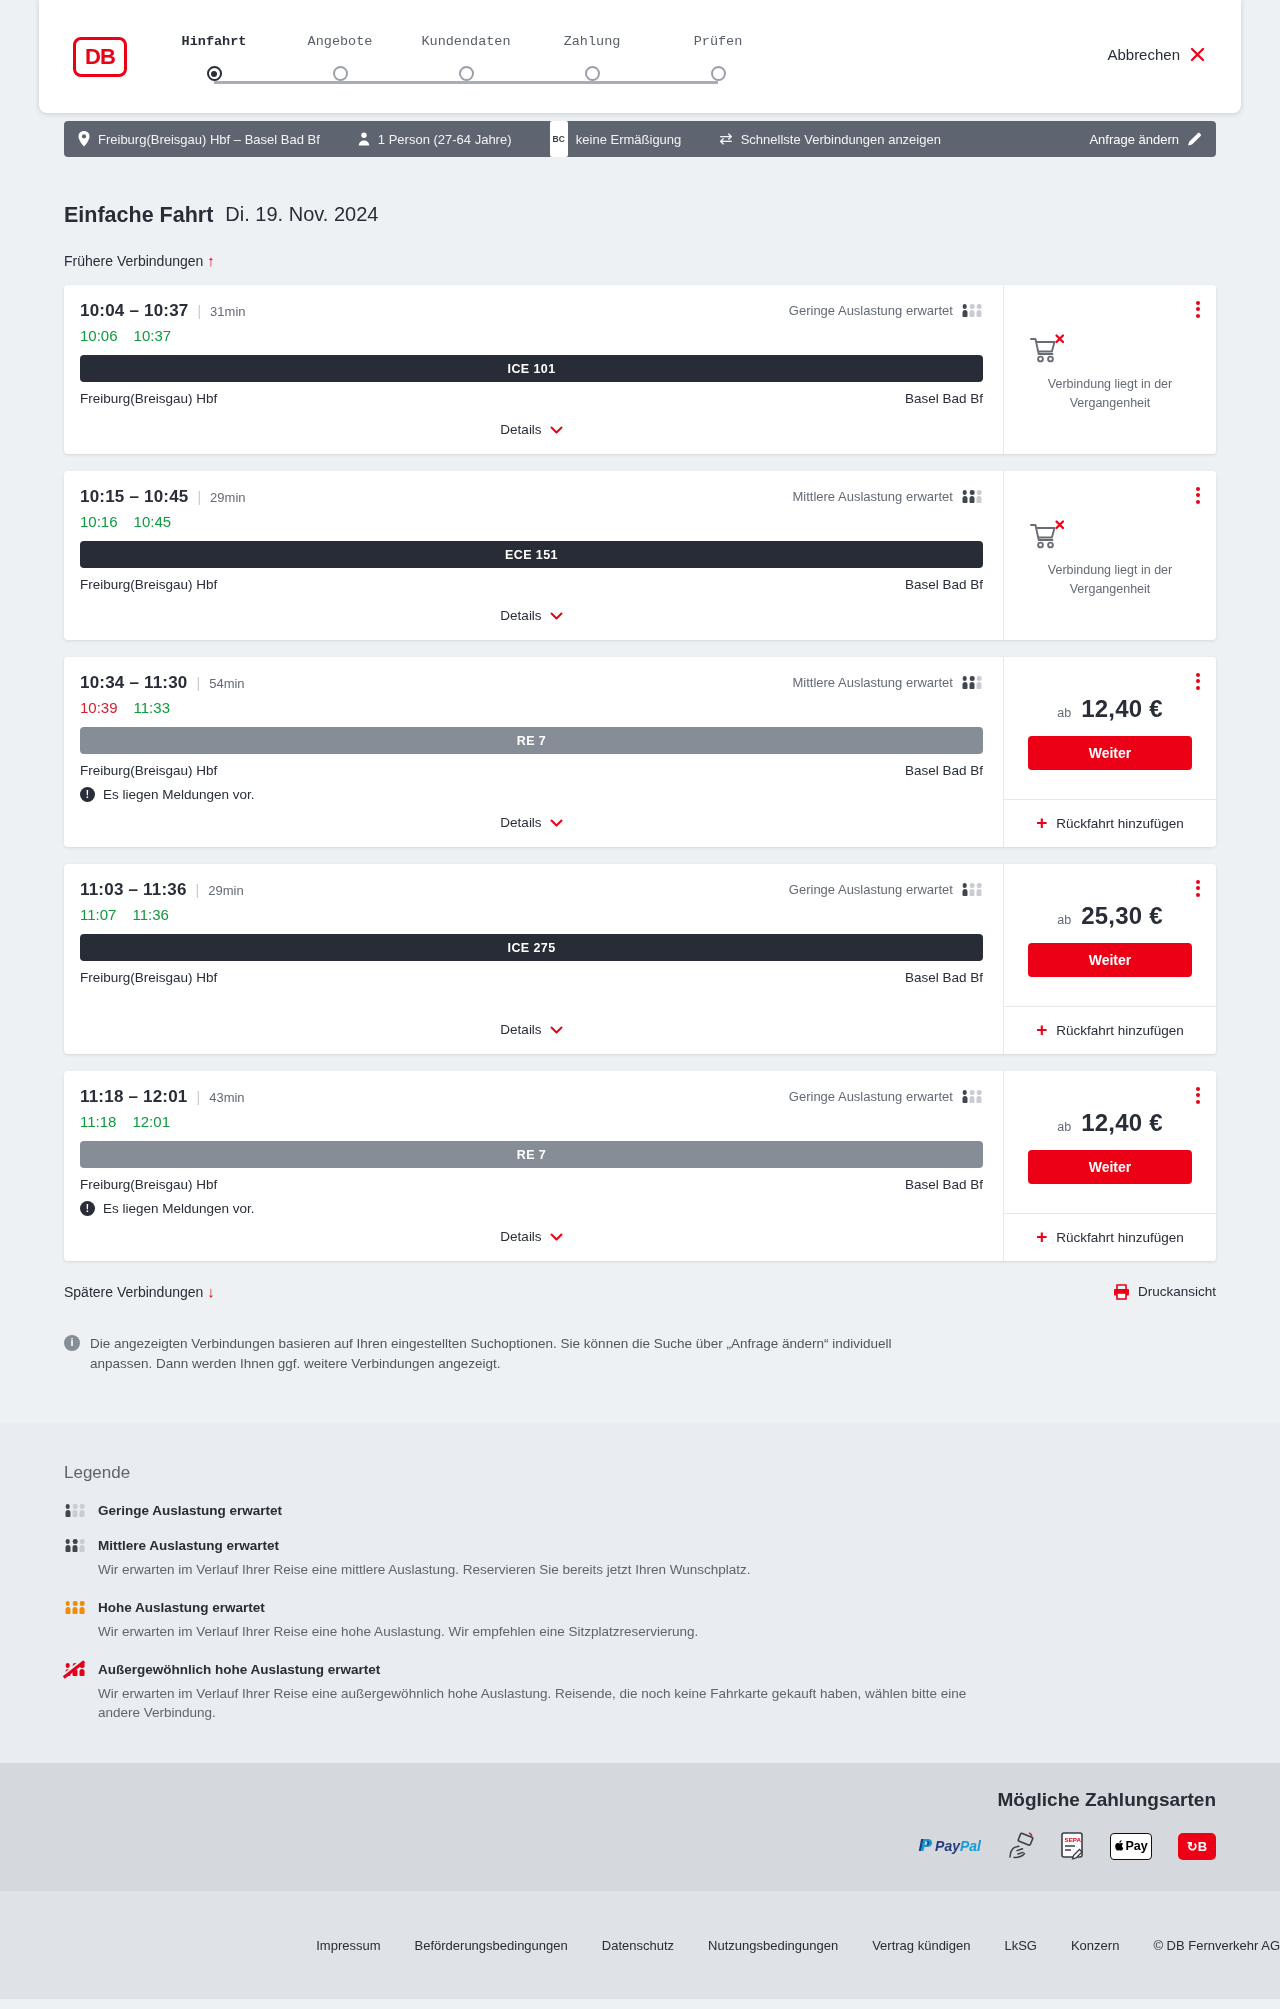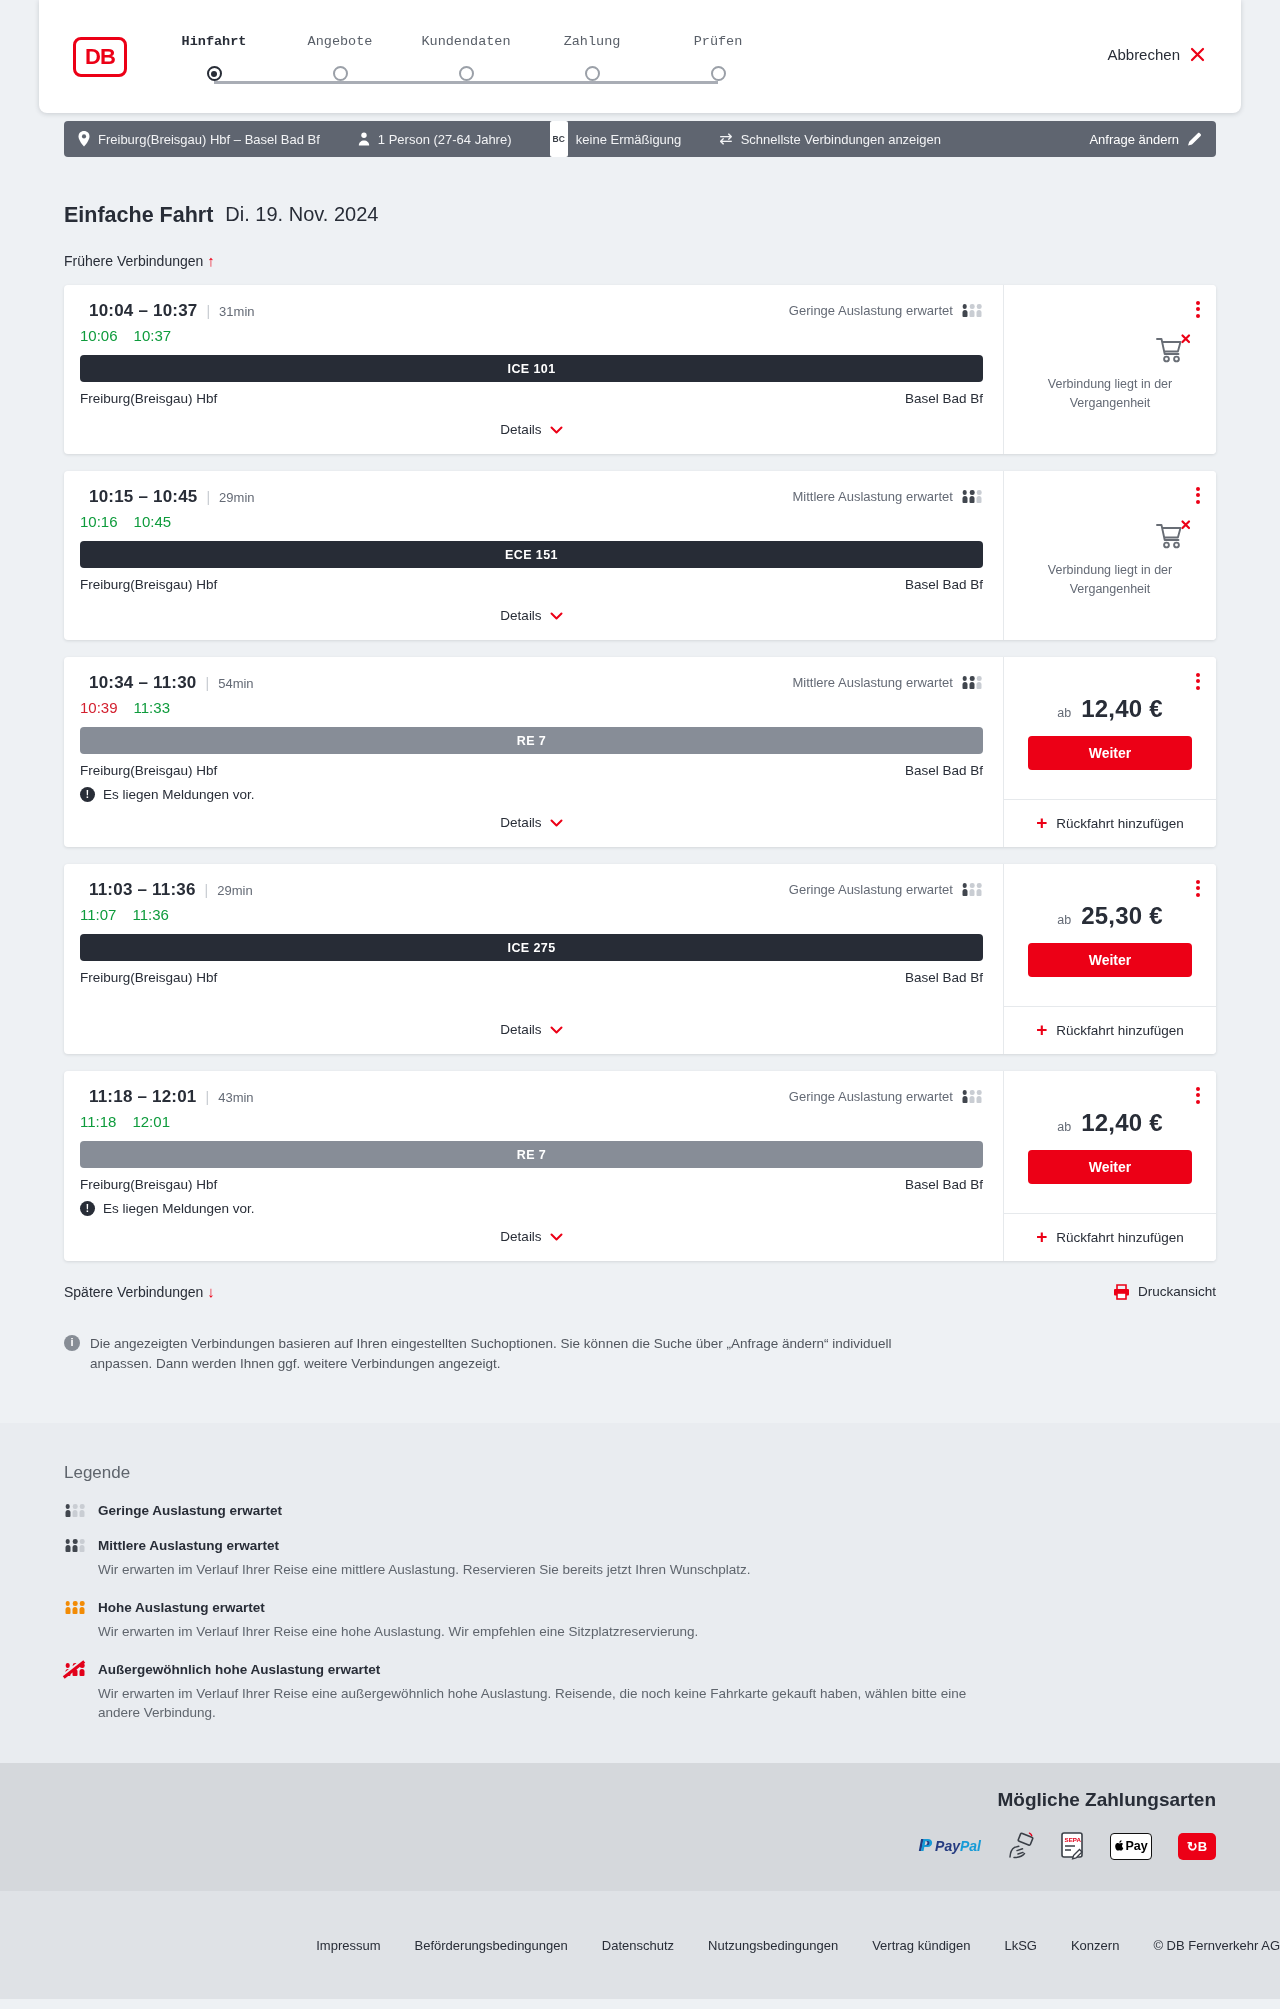--- a/index.html
+++ b/index.html
@@ -51,21 +51,21 @@
   .red-arrow { color: #ec0016; font-size: 15px; font-weight: bold; }
 
   
   .conn-list { margin-top: 16px; }
   .card { display: flex; background: #fff; border-radius: 4px; margin-bottom: 17px;
           box-shadow: 0 1px 3px rgba(40,45,55,.13); overflow: hidden; }
   .card.past { height: 169px; }
   .card.book { height: 190px; }
   .card-main { flex: 1; padding: 16px 20px 10px 16px; display: flex; flex-direction: column;
                border-right: 1px solid #e6e9ec; }
-  .row-top { display: flex; justify-content: space-between; align-items: flex-start; margin-left: 9px; }
+  .row-top { display: flex; justify-content: space-between; align-items: flex-start; }
   .times-wrap { display: flex; align-items: baseline; }
   .times { font-size: 17px; font-weight: bold; letter-spacing: .2px; }
   .t-sep { color: #c6cad0; margin: 0 9px; font-size: 14px; }
   .duration { font-size: 13px; color: #646a75; }
   .occupancy { display: flex; align-items: center; gap: 8px; margin-top: 2px; }
   .occ-label { font-size: 13px; color: #646a75; }
   .actual-times { display: flex; gap: 16px; margin-top: 6px; font-size: 15px; }
   .actual { color: #0e9b3c; }
   .actual.delayed { color: #d3202f; }
   .train-bar { margin-top: 11px; height: 27px; border-radius: 4px; background: #272c36;
@@ -75,21 +75,21 @@
   .stations { display: flex; justify-content: space-between; margin-top: 9px; font-size: 13.5px; }
   .messages-row { display: flex; align-items: center; gap: 8px; margin-top: 9px; font-size: 13.5px; }
   .msg-icon { width: 15px; height: 15px; border-radius: 50%; background: #282d37; color: #fff;
               font-size: 10px; font-weight: bold; display: flex; align-items: center; justify-content: center; }
   .details-row { margin-top: auto; text-align: center; padding-bottom: 6px; }
   .details-btn { font-size: 13.5px; color: #282d37; display: inline-flex; align-items: center; gap: 8px; }
 
   .card-side { width: 212px; position: relative; display: flex; flex-direction: column; background: #fff; }
   .dots { position: absolute; top: 11px; right: 14px; padding: 2px; }
   .dots i { display: block; width: 4px; height: 4px; border-radius: 50%; background: #ec0016; margin: 2.5px 0; }
-  .side-past { flex: 1; display: flex; flex-direction: column; align-items: flex-end;
+  .side-past { flex: 1; display: flex; flex-direction: column; align-items: flex-start;
                justify-content: center; text-align: center; padding: 10px 24px 4px; }
   .side-past p { font-size: 12.5px; color: #646a75; line-height: 1.45; margin-top: 10px; }
   .side-book { display: flex; flex-direction: column; align-items: center; padding-top: 38px; flex: 1; }
   .price-row { display: flex; align-items: baseline; gap: 10px; }
   .price-ab { font-size: 12.5px; color: #646a75; }
   .price { font-size: 24px; font-weight: 800; letter-spacing: .2px; }
   .weiter-btn { margin-top: 13px; width: 164px; height: 34px; background: #ec0016; color: #fff;
                 font-size: 14px; font-weight: bold; border-radius: 4px; }
   .side-return { border-top: 1px solid #e6e9ec; height: 48px; }
   .side-return button { width: 100%; height: 100%; display: flex; align-items: center;

